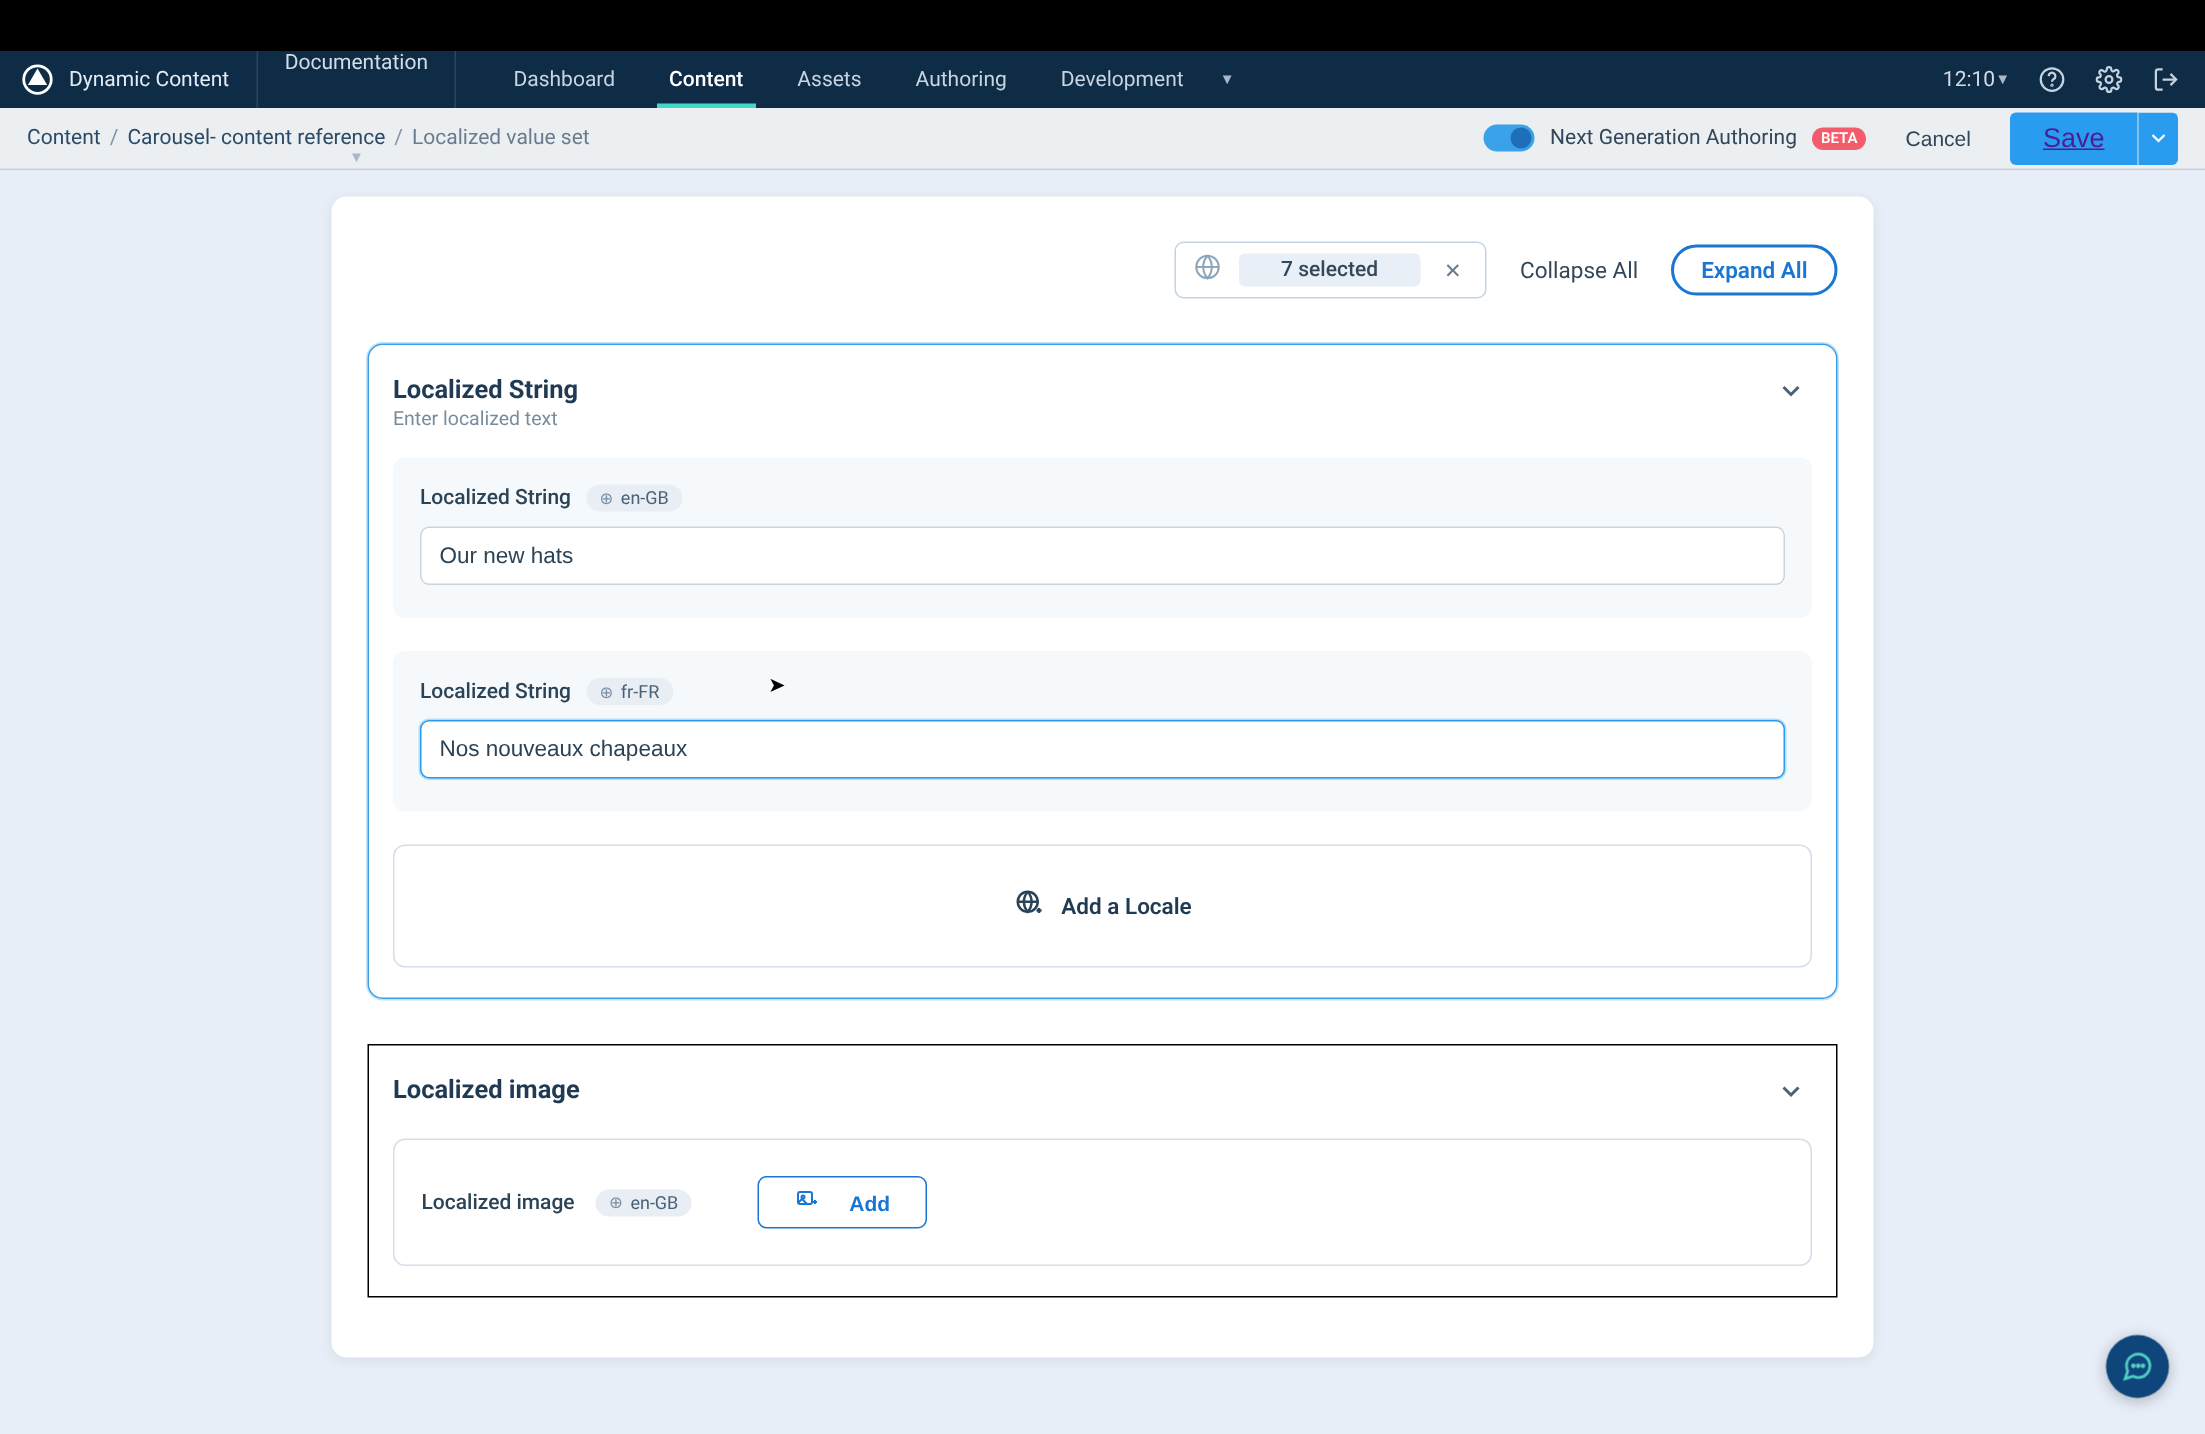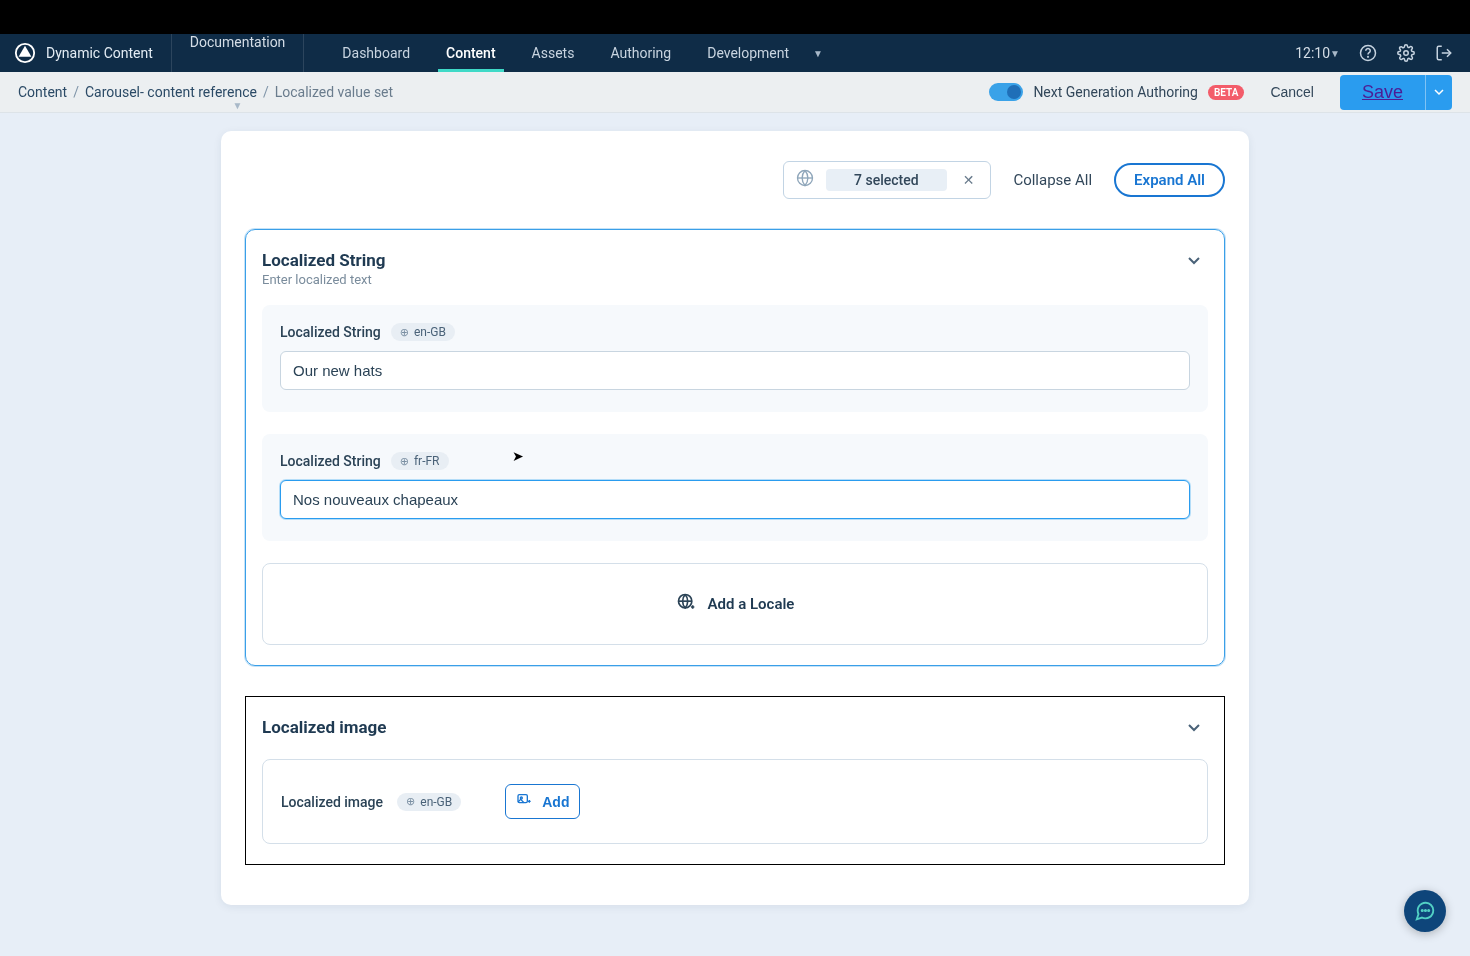--- a/index.html
+++ b/index.html
@@ -175,23 +175,23 @@
   .add-locale .icon { color: #2b4356; }
   .add-locale .label { font-size: 15px; font-weight: 600; color: #1f3a52; }
 
   .section2 { border: 1px solid #000000; border-radius: 0; padding: 20px 16px; }
 
   .img-field {
     border: 1px solid #d4dfe9; border-radius: 8px; background: #fff;
     padding: 24px 18px; display: flex; align-items: center; gap: 14px;
   }
   .add-btn {
-    display: inline-flex; align-items: center; gap: 10px;
+    display: inline-flex; align-items: center; gap: 20px;
     border: 1.5px solid #1976d2; color: #1976d2; font-weight: 600;
-    font-size: 14px; padding: 7px 10px; border-radius: 6px; background: #fff;
+    font-size: 14px; padding: 7px 24px; border-radius: 6px; background: #fff;
     cursor: pointer; margin-left: 30px;
   }
 
   .help-bubble {
     position: fixed; right: 24px; bottom: 24px;
     width: 42px; height: 42px; border-radius: 50%;
     background: #0e457a; display:flex; align-items:center; justify-content:center;
     cursor: pointer; box-shadow: 0 2px 10px rgba(0,0,0,0.25);
   }
   .help-bubble svg { stroke: #52d0c4; }

